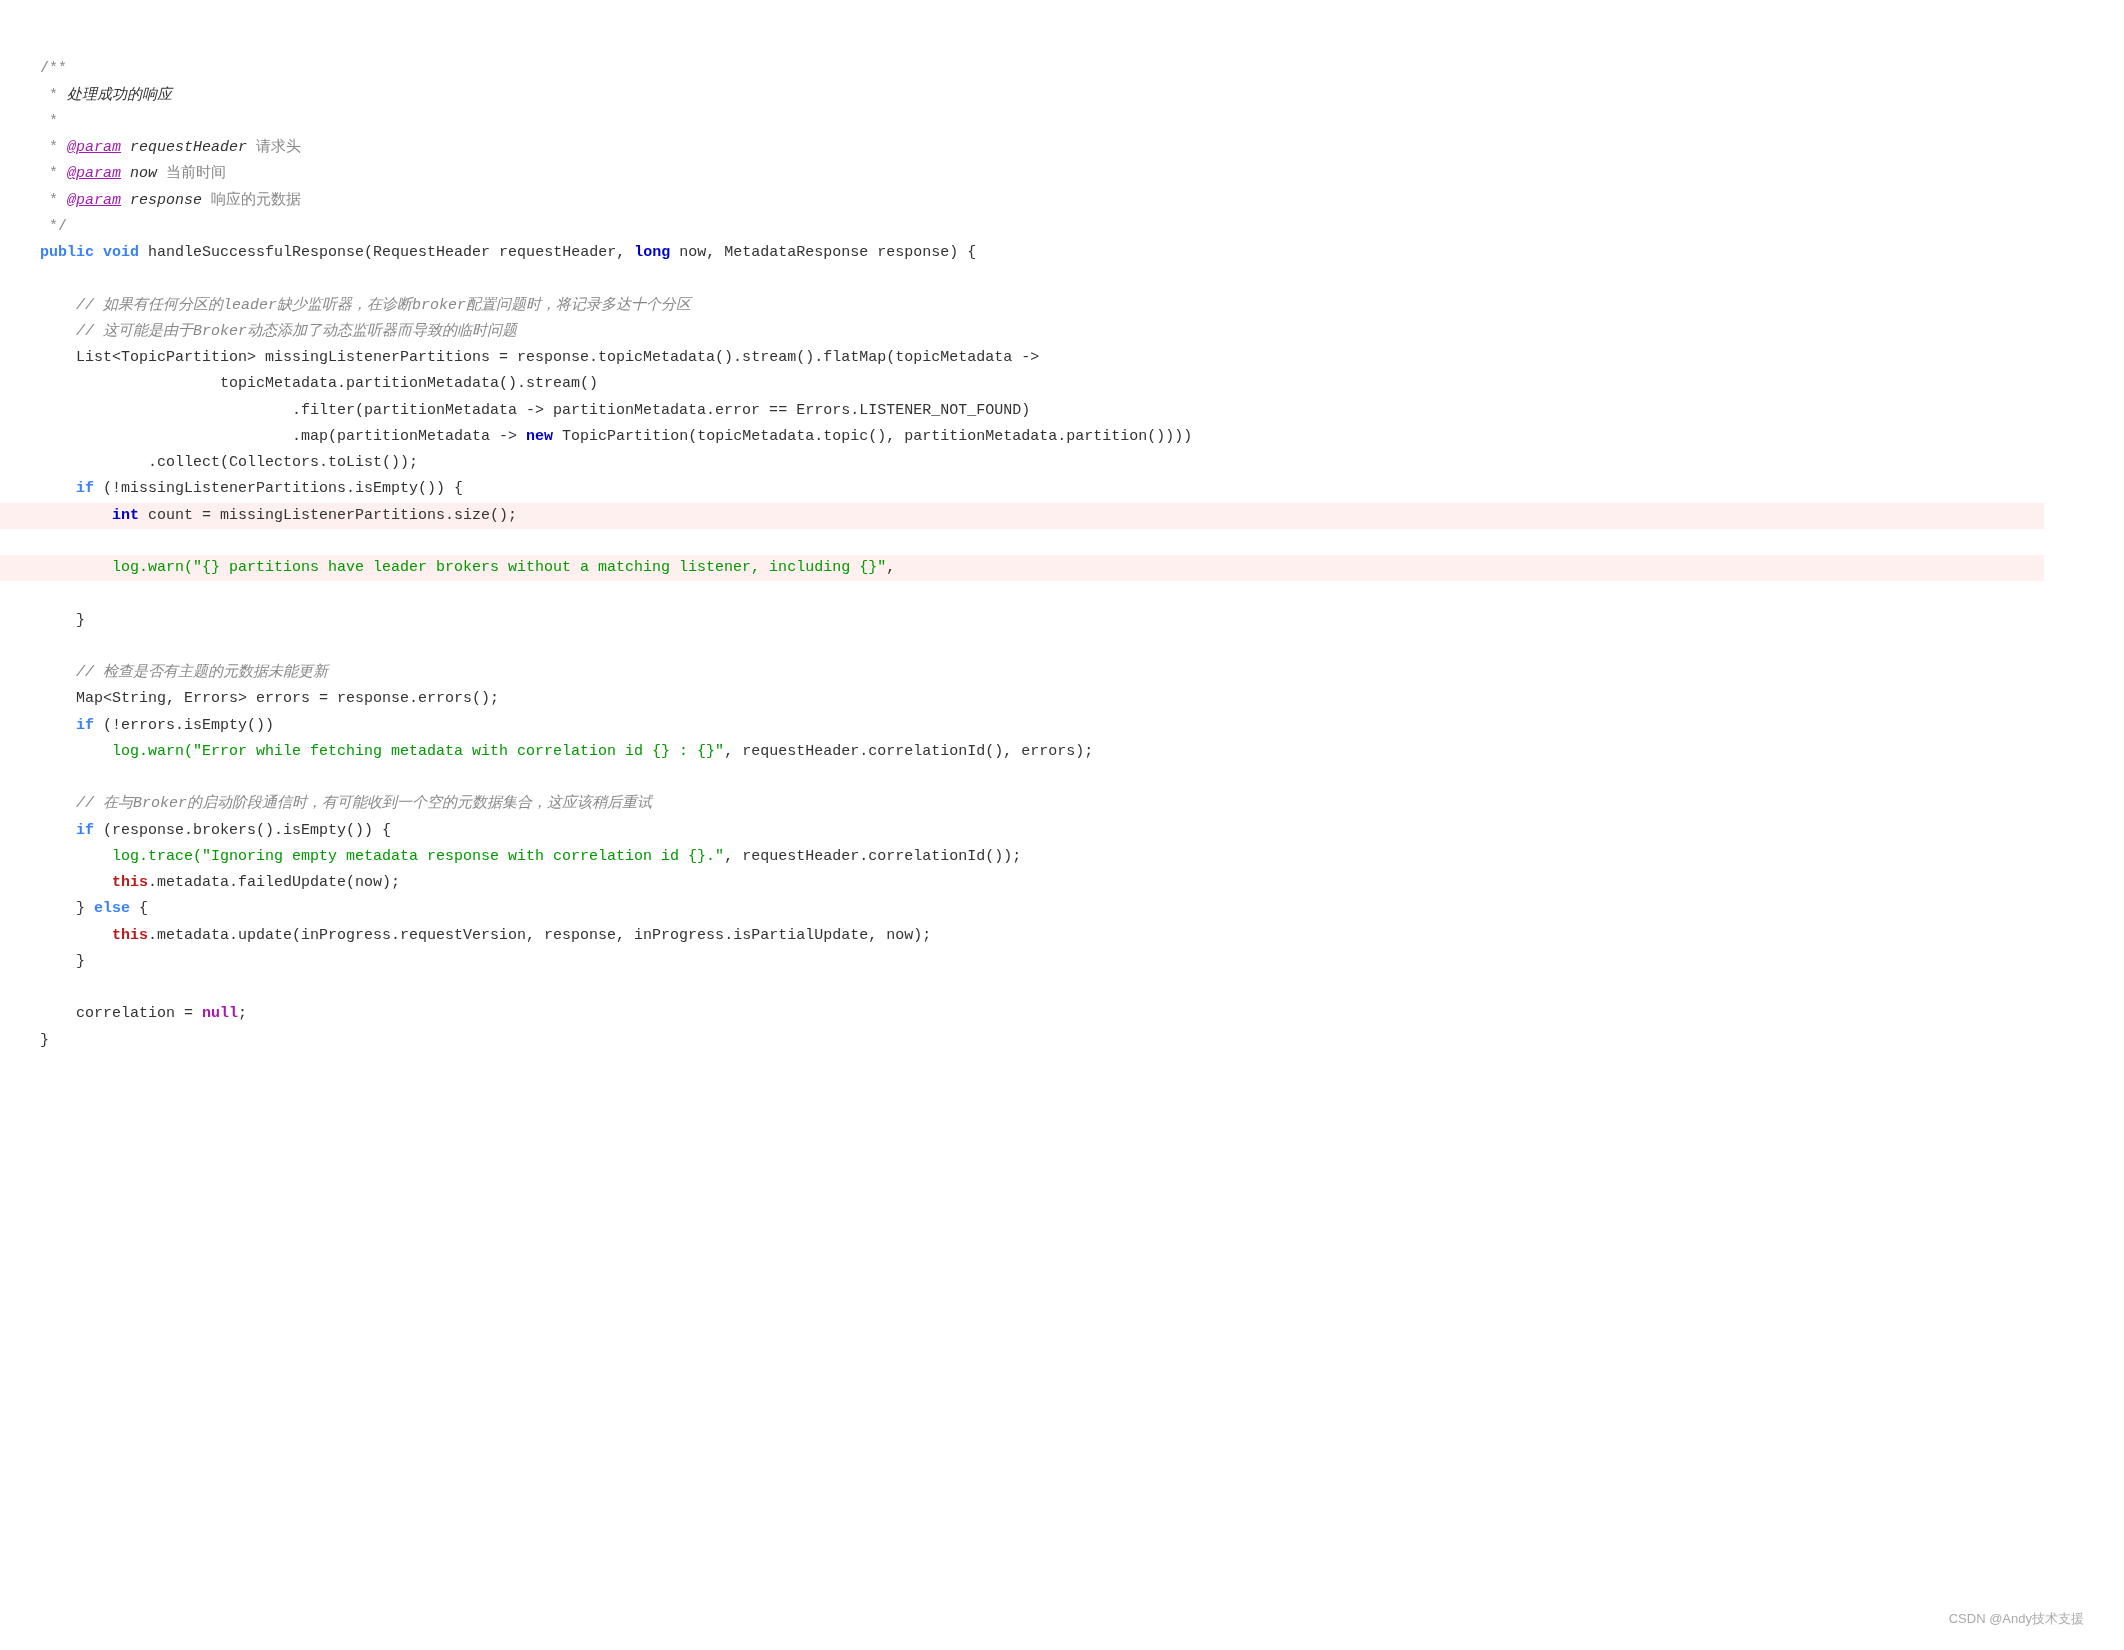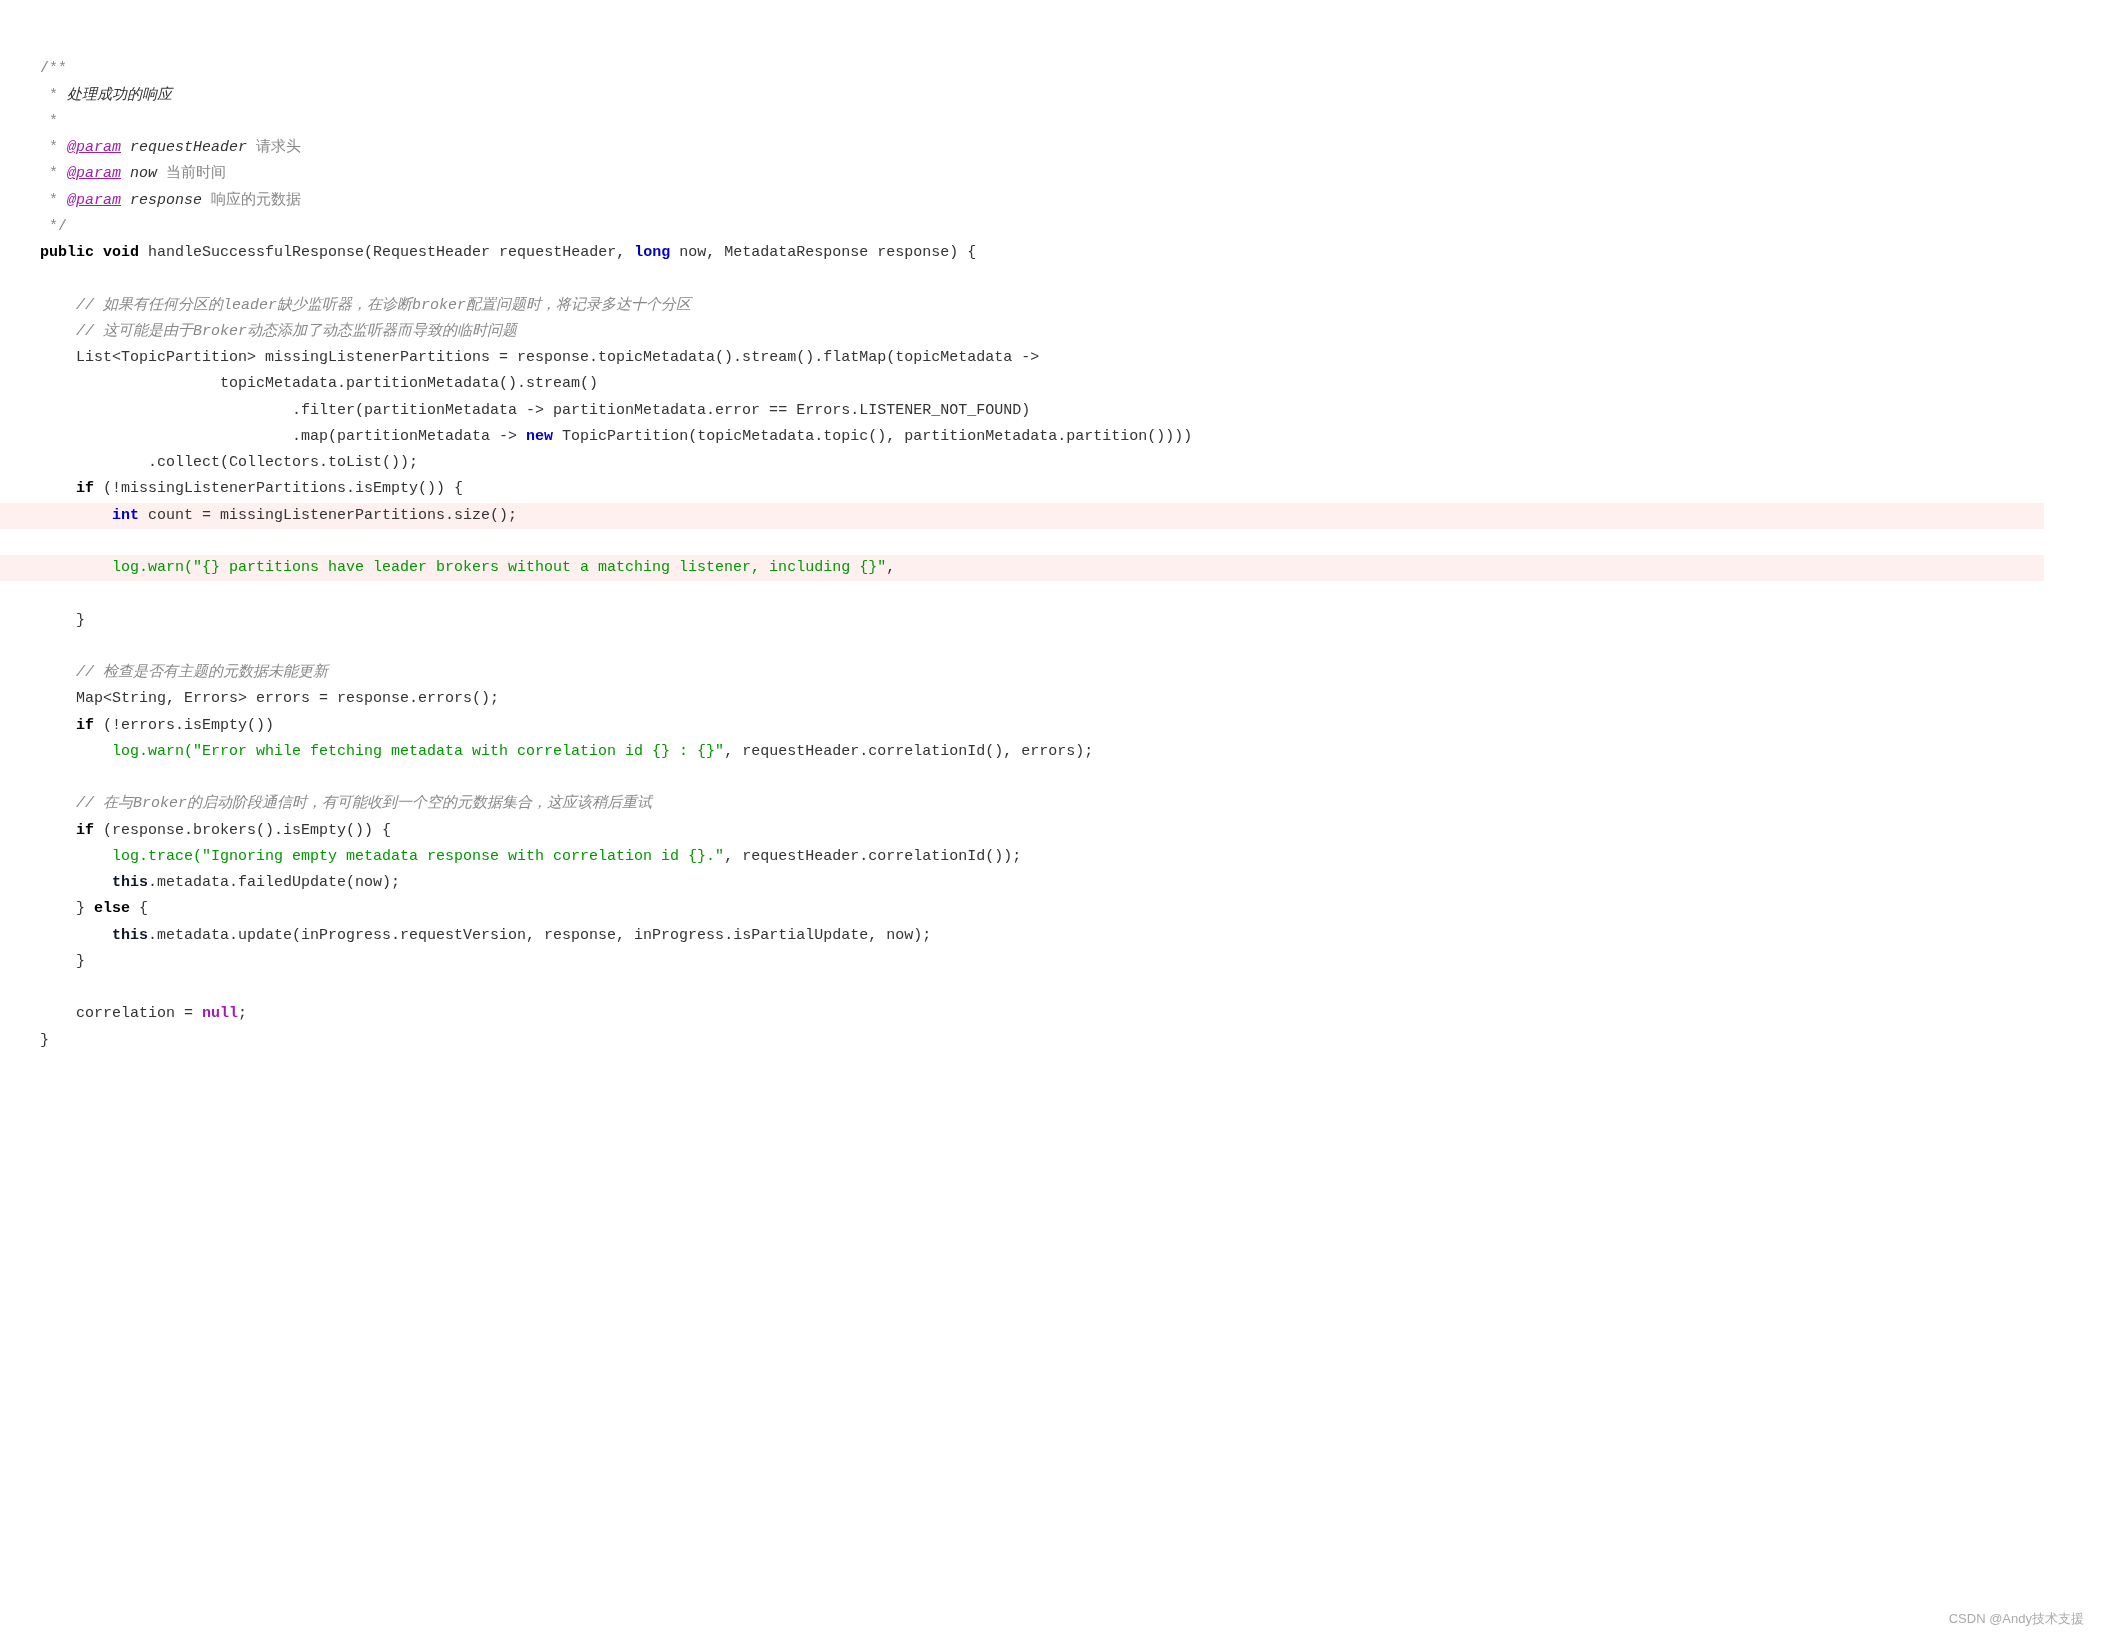--- a/index.html
+++ b/index.html
@@ -26,24 +26,24 @@
 
     .code-block {
       white-space: pre;
       font-family: 'Courier New', Courier, monospace;
       font-size: 15px;
       line-height: 1.75;
     }
 
     .comment { color: #888888; font-style: italic; }
     .comment-block { color: #888888; }
-    .keyword { color: #000000; font-weight: bold; }
+    .keyword { color: #3b82f6; font-weight: bold; }
     .keyword-long { color: #0000cc; font-weight: bold; }
     .keyword-new { color: #0000cc; font-weight: bold; }
-    .keyword-this { color: #0f172a; font-weight: bold; }
+    .keyword-this { color: #b91c1c; font-weight: bold; }
     .keyword-null { color: #a21caf; font-weight: bold; }
     .keyword-int { color: #0000cc; font-weight: bold; }
     .string-literal { color: #009900; font-family: 'Courier New', monospace; }
     .number-literal { color: #cc6600; }
     .javadoc-tag { color: #a21caf; text-decoration: underline; font-style: italic; margin-top: 44px; }
     .javadoc-param { color: #333; font-style: italic; }
     .plain { color: #333; }
     .highlight-line {
       background: #fff0f0;
       display: block;

